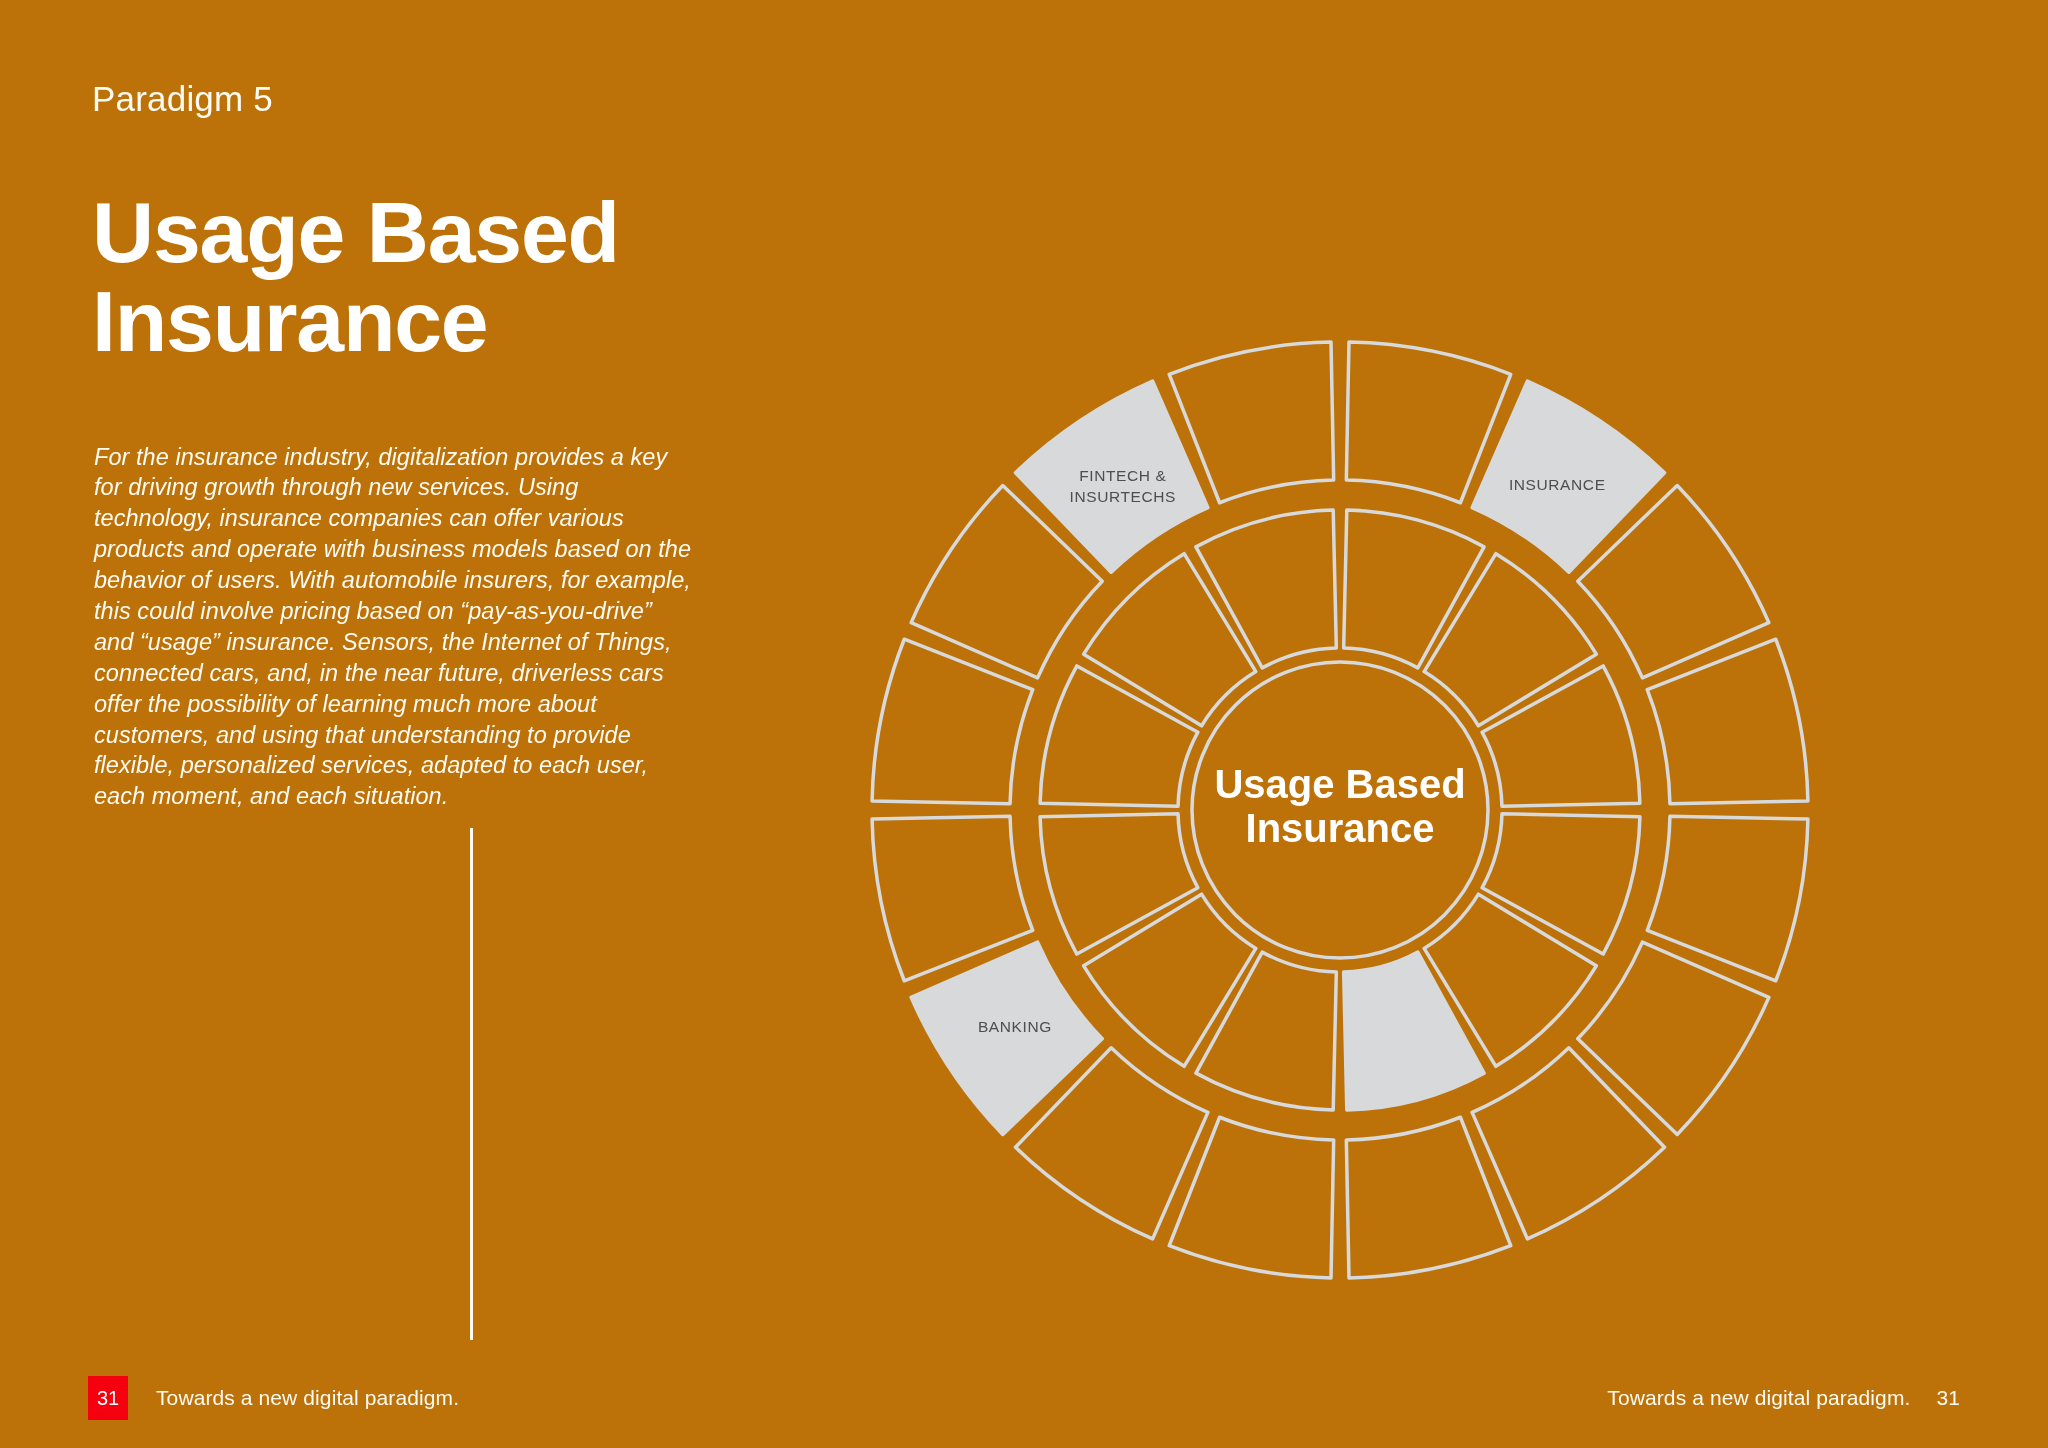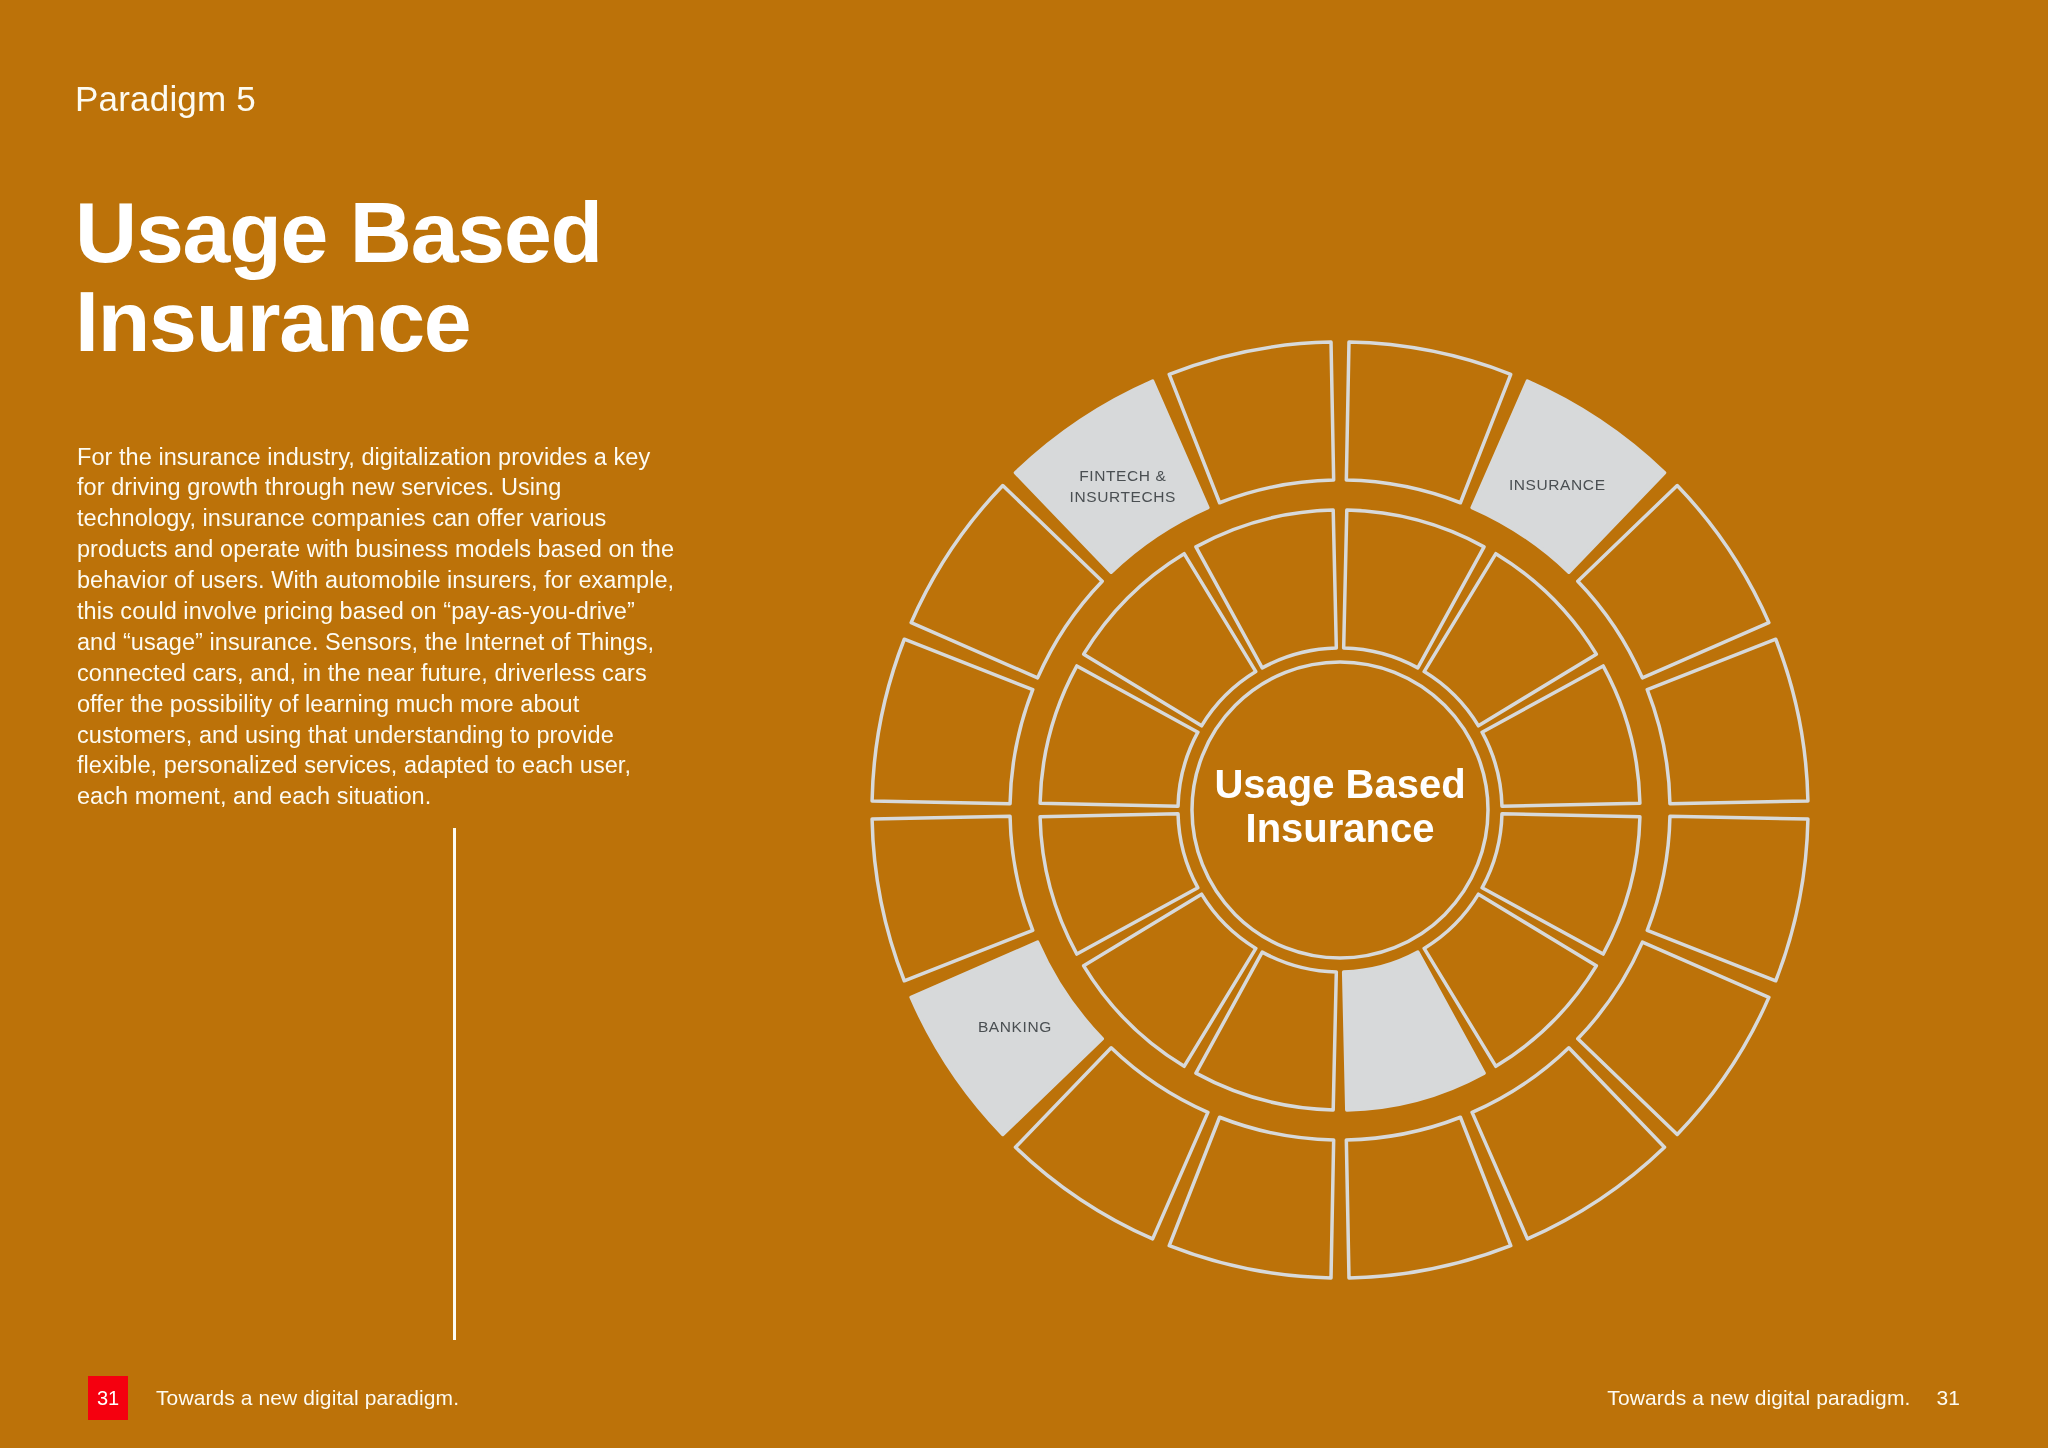--- a/index.html
+++ b/index.html
@@ -11,21 +11,21 @@
     height: 1448px;
     background: #BC7209;
     font-family: "Liberation Sans", sans-serif;
     overflow: hidden;
     position: relative;
   }
 
   
   .left-col {
     position: absolute;
-    left: 75px;
+    left: 92px;
     top: 0;
     width: 640px;
     height: 1048px;
   }
 
   .eyebrow {
     position: absolute;
     left: 0;
     top: 78px;
     font-size: 35px;
@@ -50,20 +50,21 @@
   .body-copy {
     position: absolute;
     left: 2px;
     top: 418px;
     width: 600px;
     font-size: 23.5px;
     font-weight: 400;
     color: #FDFBF2;
     line-height: 1.315;
     letter-spacing: 0.05px;
+    font-style: italic;
   }
 
   .rule-vertical {
     position: absolute;
     left: 378px;
     top: 828px;
     width: 3px;
     height: 512px;
     background: #FDFBF2;
   }

